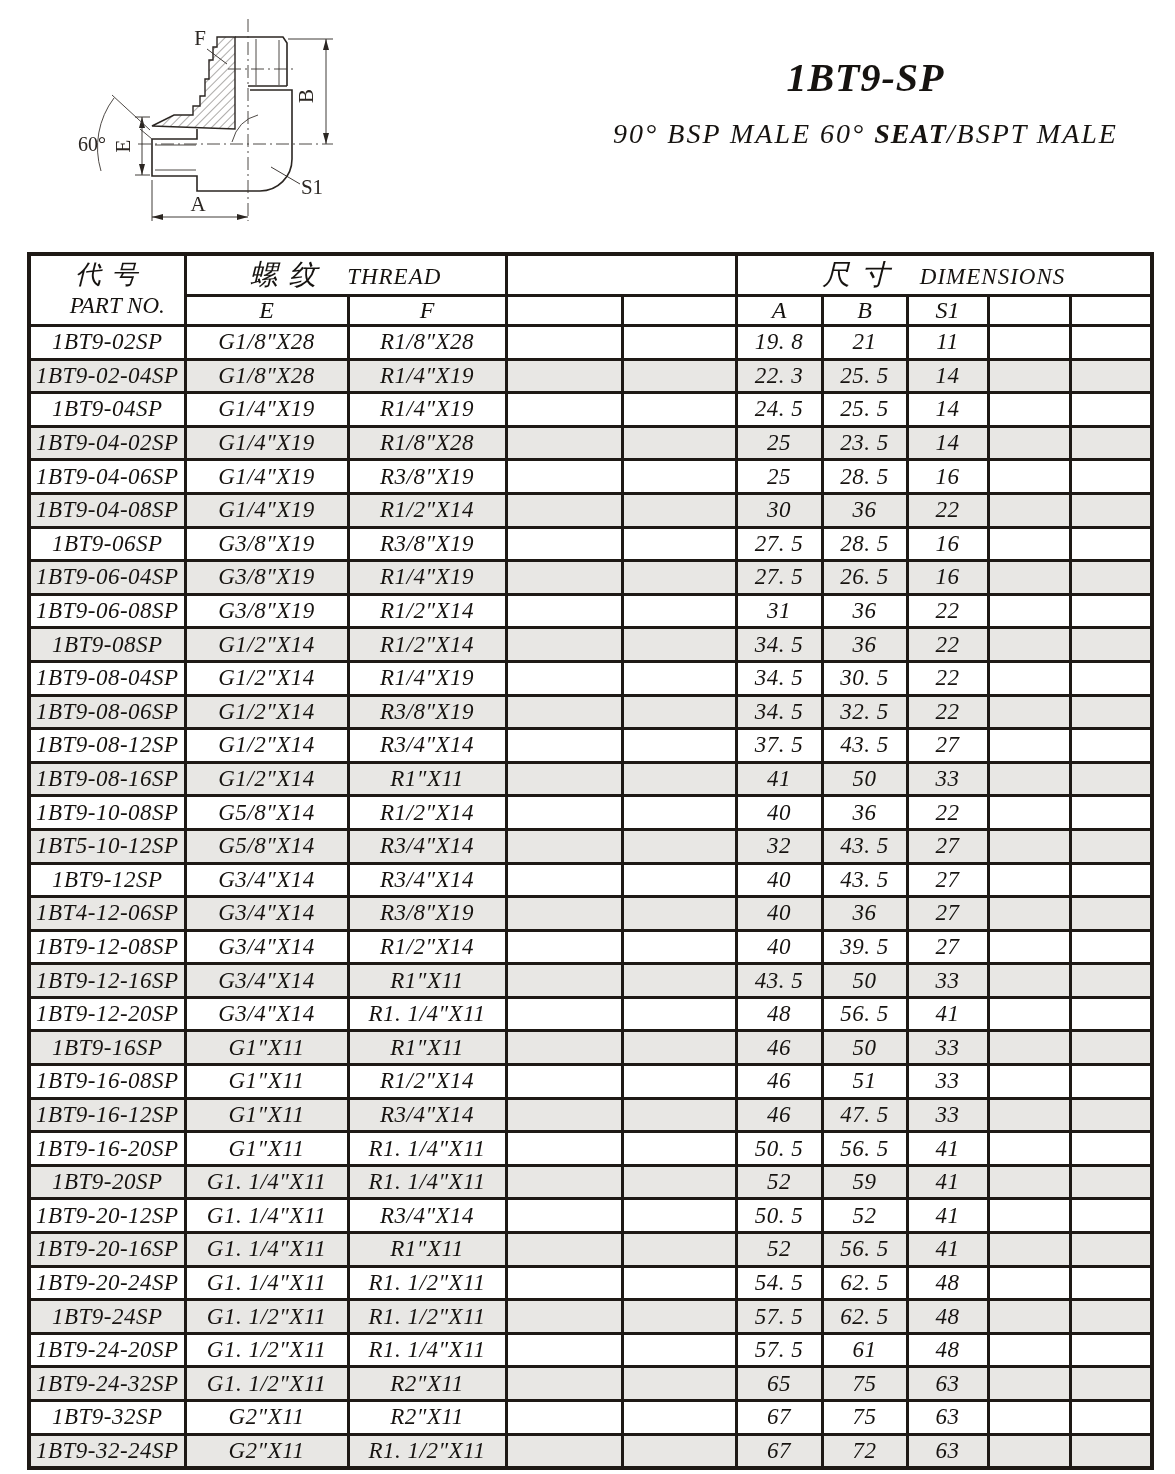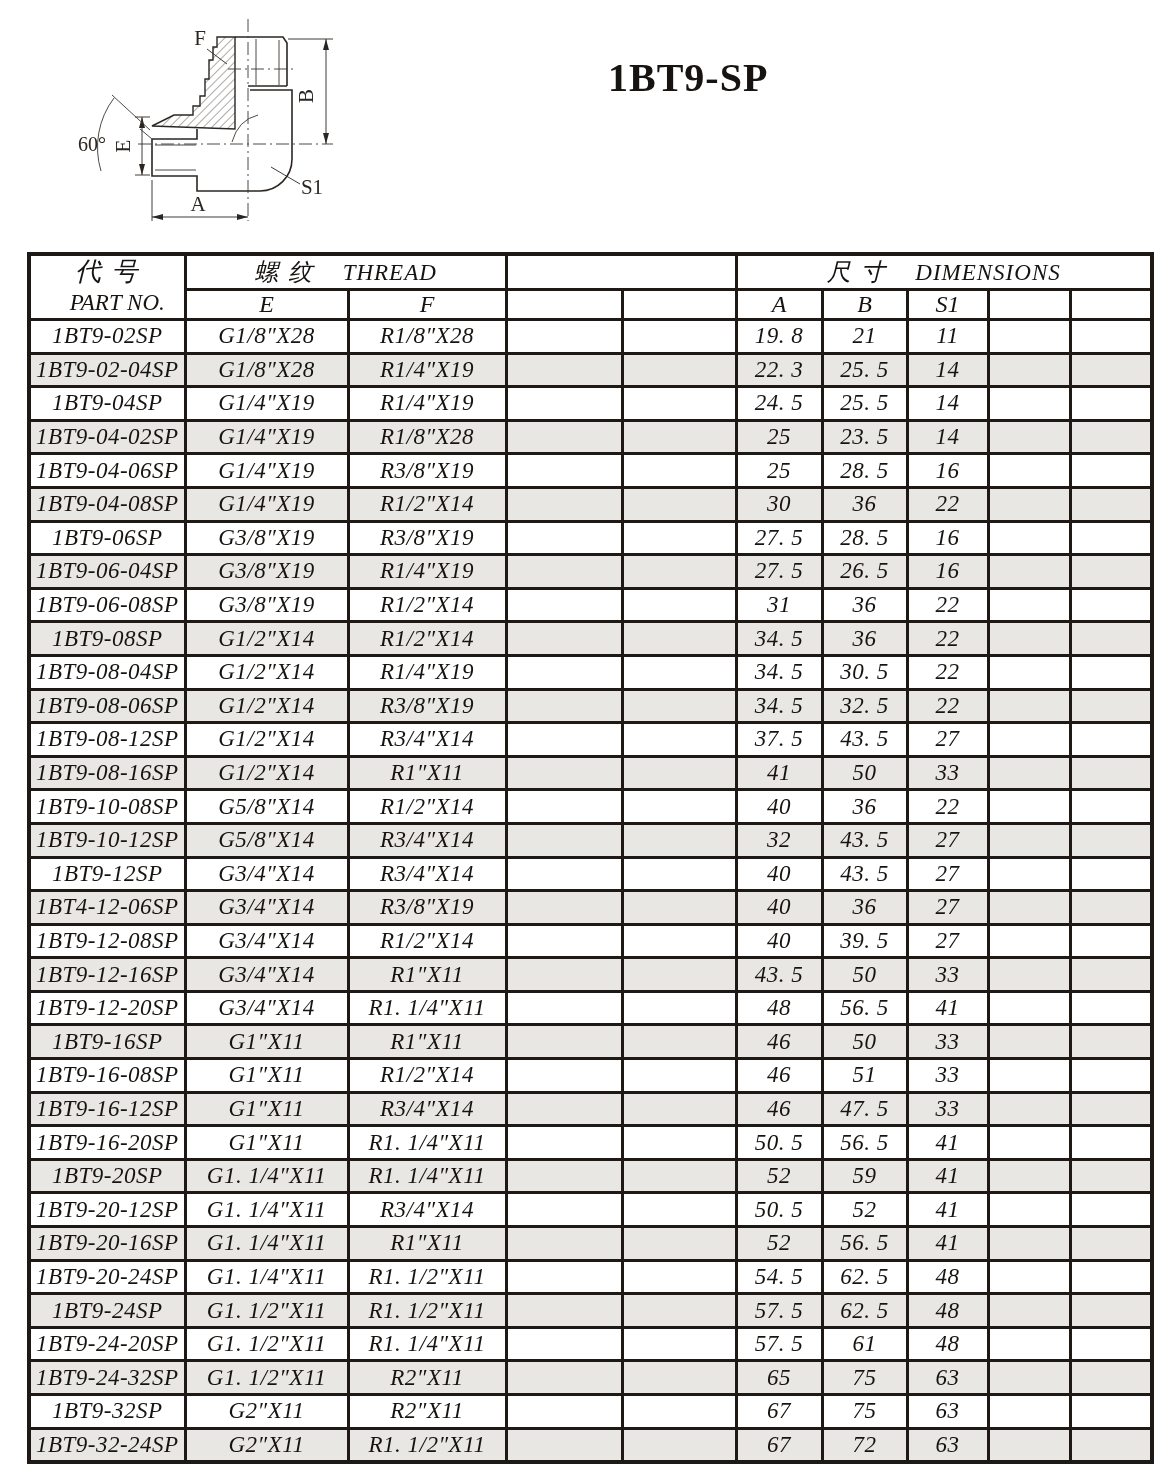--- a/index.html
+++ b/index.html
@@ -7,21 +7,21 @@
     --rowalt:#e8e7e4;
     --ink:#161310;
   }
   html,body{margin:0;padding:0;}
   body{
     width:1175px;height:1474px;background:#ffffff;position:relative;
     font-family:"Liberation Serif","DejaVu Serif",serif;color:var(--ink);
     overflow:hidden;
   }
   
-  .title-block{position:absolute;left:608px;top:58px;width:545px;}
+  .title-block{position:absolute;left:593px;top:58px;width:545px;text-align:center;font-style:italic;}
   .model{font-size:40px;font-weight:bold;letter-spacing:1px;line-height:1;}
   .sub-cn{margin-top:42px;font-size:30px;font-weight:bold;letter-spacing:0.5px;line-height:1;}
   .sub-en{margin-top:22px;font-size:28px;letter-spacing:2px;line-height:1;white-space:nowrap;}
   .sub-en .hv{font-weight:bold;letter-spacing:1px;}
   
   .diagram{position:absolute;left:40px;top:8px;width:340px;height:232px;}
   .diagram text{font-family:"Liberation Serif","DejaVu Serif",serif;fill:#2b2622;}
   
   table.spec{
     position:absolute;left:27px;top:252px;width:1123px;
@@ -35,21 +35,21 @@
     text-align:center;vertical-align:middle;
     padding:0;overflow:hidden;white-space:nowrap;
     height:30.6px;
   }
   table.spec thead td{height:auto;}
   tr.hdr1 td{height:33px;font-size:26px;}
   tr.hdr2 td{height:26px;font-size:24px;}
   td.codecell div{line-height:1.25;}
   td.codecell .cn{font-size:26px;letter-spacing:2px;}
   td.codecell .en{font-size:23px;padding-left:20px;}
-  .hgroup .cn{font-size:24px;letter-spacing:2px;}
+  .hgroup .cn{font-size:28px;letter-spacing:2px;}
   .hgroup .en{font-size:23px;margin-left:22px;letter-spacing:1px;}
   tbody tr.alt td{background:var(--rowalt);}
   tbody td{letter-spacing:0.5px;}
 </style>
 </head>
 <body>
 
 <svg class="diagram" viewBox="40 10 340 230" xmlns="http://www.w3.org/2000/svg">
   <defs>
     <pattern id="hatch" width="6" height="6" patternUnits="userSpaceOnUse" patternTransform="rotate(45)">
@@ -113,20 +113,21 @@
 
   <g stroke="#3b3631" stroke-width="0.9" fill="none">
     <line x1="150" y1="131" x2="112" y2="96"></line>
     <path d="M114,99 A82,82 0 0 0 101,172"></path>
   </g>
   <text x="92" y="152" font-size="20" text-anchor="middle">60°</text>
 </svg>
 
 <div class="title-block">
   <div class="model">1BT9-SP</div>
+  <div class="sub-en"><span>90° BSP MALE 60° </span><span class="hv">SEAT</span><span>/BSPT MALE</span></div>
 </div>
 
 <table class="spec">
   <colgroup>
     <col style="width:156px">
       <col style="width:163px">
       <col style="width:158px">
     <col style="width:116px">
       <col style="width:114px">
       <col style="width:86px">
@@ -338,21 +339,21 @@
         <td>R1/2″X14</td>
         <td></td>
         <td></td>
         <td>40</td>
         <td>36</td>
         <td>22</td>
         <td></td>
         <td></td>
       </tr>
       <tr class="alt">
-        <td>1BT9-10-12SP</td>
+        <td>1BT5-10-12SP</td>
         <td>G5/8″X14</td>
         <td>R3/4″X14</td>
         <td></td>
         <td></td>
         <td>32</td>
         <td>43. 5</td>
         <td>27</td>
         <td></td>
         <td></td>
       </tr>

